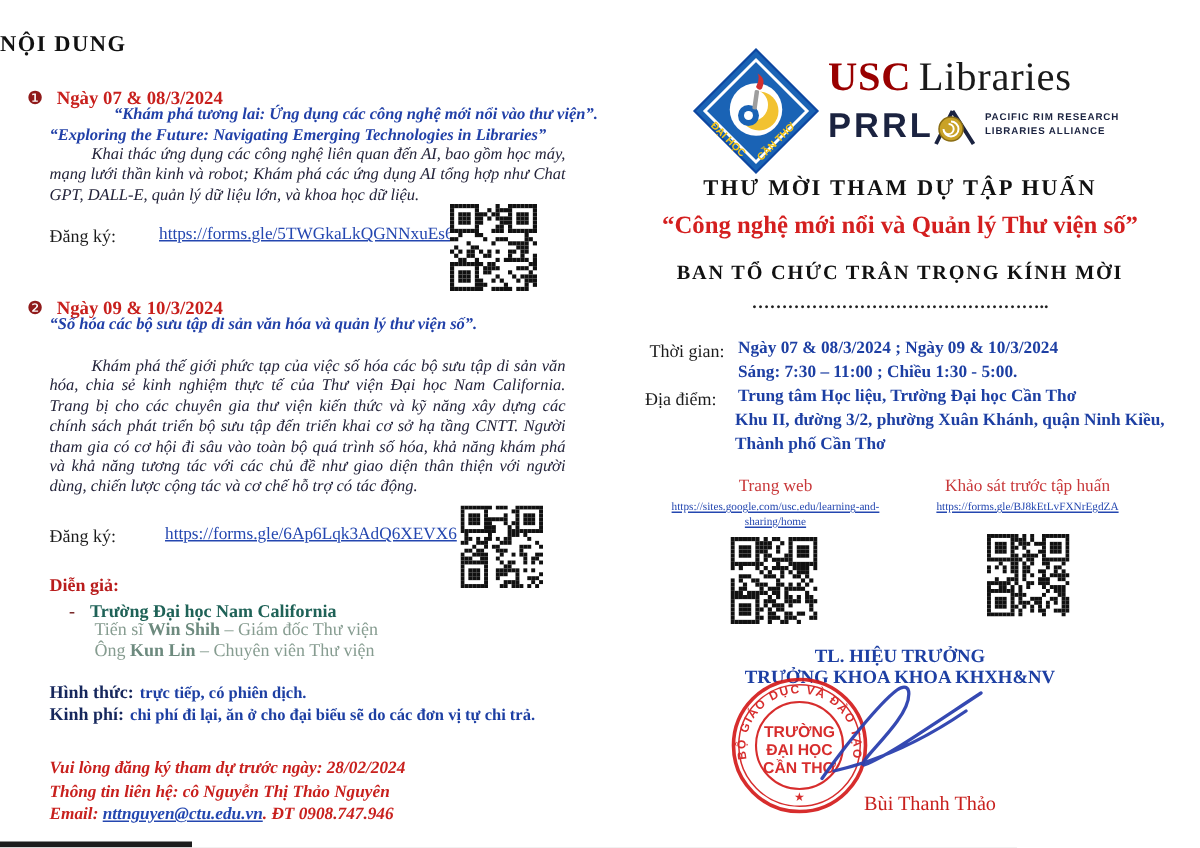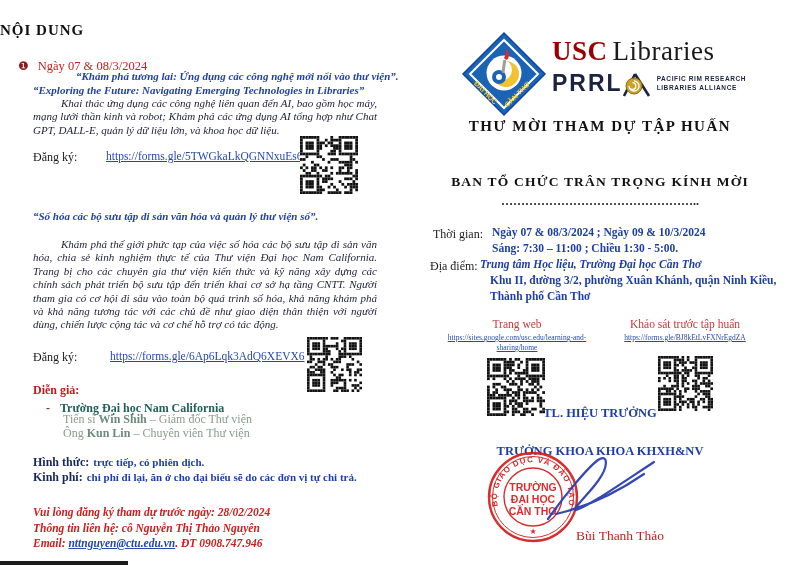--- a/index.html
+++ b/index.html
@@ -3,21 +3,21 @@
 <meta charset="utf-8">
 <style>
   html,body{margin:0;padding:0;background:#e8e8e8;}
   #page{position:relative;width:800px;height:565px;background:#ffffff;overflow:hidden;
         font-family:"Liberation Serif",serif;color:#222;}
   .abs{position:absolute;}
   .nowrap{white-space:nowrap;}
   
   .doc-title{left:0;top:22px;width:400px;font-size:15px;font-weight:bold;
              letter-spacing:1px;color:#111;}
-  .sec-head{font-size:12.5px;font-weight:normal;color:#c8201d;}
+  .sec-head{font-size:12.5px;font-weight:bold;color:#c8201d;}
   .sec-bullet{color:#8f1a1a;font-family:"DejaVu Sans",sans-serif;font-size:12px;margin-right:9px;}
   .title-vi,.title-en{font-size:11px;font-weight:bold;font-style:italic;color:#2140a8;}
   .body-par{width:344px;font-size:11px;font-style:italic;color:#23233a;text-align:justify;
             text-indent:28px;line-height:13.4px;}
   .reg-label{font-size:12px;color:#1b1b1b;}
   .reg-link{font-size:11.5px;color:#2447b0;text-decoration:underline;}
   .qr{background:#fff;}
   .spk-label{font-size:12px;font-weight:bold;color:#b91c1c;}
   .spk-org{font-size:12px;font-weight:bold;color:#1f6257;}
   .spk-dash{font-size:12px;font-weight:bold;color:#7a2a2a;margin-right:10px;}
@@ -283,20 +283,23 @@
         <rect x="27.61904761904762" y="55.23809523809524" width="2.761904761904762" height="2.761904761904762" fill="#111"></rect>
         <rect x="30.38095238095238" y="55.23809523809524" width="2.761904761904762" height="2.761904761904762" fill="#111"></rect>
         <rect x="33.14285714285714" y="55.23809523809524" width="2.761904761904762" height="2.761904761904762" fill="#111"></rect>
         <rect x="35.904761904761905" y="55.23809523809524" width="2.761904761904762" height="2.761904761904762" fill="#111"></rect>
         <rect x="38.666666666666664" y="55.23809523809524" width="2.761904761904762" height="2.761904761904762" fill="#111"></rect>
         <rect x="44.19047619047619" y="55.23809523809524" width="2.761904761904762" height="2.761904761904762" fill="#111"></rect>
         <rect x="46.95238095238095" y="55.23809523809524" width="2.761904761904762" height="2.761904761904762" fill="#111"></rect>
         <rect x="49.714285714285715" y="55.23809523809524" width="2.761904761904762" height="2.761904761904762" fill="#111"></rect>
       </svg></div>
 
+  <div class="abs nowrap" style="left:18px;top:196px;">
+    <span class="sec-bullet">❷</span><span class="sec-head">Ngày 09 &amp; 10/3/2024</span>
+  </div>
   <div class="abs nowrap title-vi" style="left:33px;top:210px;">“Số hóa các bộ sưu tập di sản văn hóa và quản lý thư viện số”.</div>
   <div class="abs body-par" style="left:33px;top:238px;">Khám phá thế giới phức tạp của việc số hóa các bộ sưu tập di sản văn hóa, chia sẻ kinh nghiệm thực tế của Thư viện Đại học Nam California. Trang bị cho các chuyên gia thư viện kiến thức và kỹ năng xây dựng các chính sách phát triển bộ sưu tập đến triển khai cơ sở hạ tầng CNTT. Người tham gia có cơ hội đi sâu vào toàn bộ quá trình số hóa, khả năng khám phá và khả năng tương tác với các chủ đề như giao diện thân thiện với người dùng, chiến lược cộng tác và cơ chế hỗ trợ có tác động.</div>
   <div class="abs reg-label" style="left:33px;top:350px;">Đăng ký:</div>
   <a class="abs reg-link nowrap" style="left:110px;top:350px;">https://forms.gle/6Ap6Lqk3AdQ6XEVX6</a>
   <div class="abs qr" style="left:307px;top:337px;width:55px;height:55px;"><svg width="55" height="55" viewBox="0 0 55 55">
         <rect x="0" y="0" width="2.619047619047619" height="2.619047619047619" fill="#111"></rect>
         <rect x="2.619047619047619" y="0" width="2.619047619047619" height="2.619047619047619" fill="#111"></rect>
         <rect x="5.238095238095238" y="0" width="2.619047619047619" height="2.619047619047619" fill="#111"></rect>
         <rect x="7.857142857142858" y="0" width="2.619047619047619" height="2.619047619047619" fill="#111"></rect>
         <rect x="10.476190476190476" y="0" width="2.619047619047619" height="2.619047619047619" fill="#111"></rect>
@@ -571,28 +574,29 @@
       <circle cx="13" cy="15" r="8" fill="#c9a227" stroke="#8a6d14" stroke-width="1"></circle>
       <path d="M13 15 m0 -5 a5 5 0 1 1 -5 5 a3.4 3.4 0 1 0 3.4 -3.4" fill="none" stroke="#ffffff" stroke-width="1.3"></path>
     </svg>
     <span class="prrla-text">
       <span style="display:block">PACIFIC RIM RESEARCH</span>
       <span style="display:block">LIBRARIES ALLIANCE</span>
     </span>
   </div>
 
   <div class="abs invite-title nowrap">THƯ MỜI THAM DỰ TẬP HUẤN</div>
+  <div class="abs course-title nowrap">“Công nghệ mới nổi và Quản lý Thư viện số”</div>
   <div class="abs invite-sub nowrap">BAN TỔ CHỨC TRÂN TRỌNG KÍNH MỜI</div>
   <div class="abs dotted">…………………………………………..</div>
 
   <div class="abs r-label" style="left:433px;top:227px;">Thời gian:</div>
   <div class="abs r-value nowrap" style="left:492px;top:226px;">Ngày 07 &amp; 08/3/2024 ; Ngày 09 &amp; 10/3/2024</div>
   <div class="abs r-value nowrap" style="left:492px;top:242px;">Sáng: 7:30 – 11:00 ; Chiều 1:30 - 5:00.</div>
   <div class="abs r-label" style="left:430px;top:259px;">Địa điểm:</div>
-  <div class="abs r-value nowrap" style="left:480px;top:258px;font-style:italic;">Trung tâm Học liệu, Trường Đại học Cần Thơ</div>
+  <div class="abs r-value nowrap" style="left:492px;top:258px;">Trung tâm Học liệu, Trường Đại học Cần Thơ</div>
   <div class="abs r-value nowrap" style="left:490px;top:274px;">Khu II, đường 3/2, phường Xuân Khánh, quận Ninh Kiều,</div>
   <div class="abs r-value nowrap" style="left:490px;top:290px;">Thành phố Cần Thơ</div>
 
   <div class="abs qr-title" style="left:400px;top:318px;width:234px;">Trang web</div>
   <div class="abs qr-link" style="left:400px;top:333px;width:234px;">
     <a style="display:block;color:inherit;">https://sites.google.com/usc.edu/learning-and-</a>
     <a style="display:block;color:inherit;">sharing/home</a>
   </div>
   <div class="abs qr" style="left:487px;top:358px;width:58px;height:58px;"><svg width="58" height="58" viewBox="0 0 58 58">
         <rect x="0" y="0" width="2.761904761904762" height="2.761904761904762" fill="#111"></rect>
@@ -1081,21 +1085,21 @@
         <rect x="5.238095238095238" y="52.38095238095238" width="2.619047619047619" height="2.619047619047619" fill="#111"></rect>
         <rect x="7.857142857142858" y="52.38095238095238" width="2.619047619047619" height="2.619047619047619" fill="#111"></rect>
         <rect x="10.476190476190476" y="52.38095238095238" width="2.619047619047619" height="2.619047619047619" fill="#111"></rect>
         <rect x="13.095238095238095" y="52.38095238095238" width="2.619047619047619" height="2.619047619047619" fill="#111"></rect>
         <rect x="15.714285714285715" y="52.38095238095238" width="2.619047619047619" height="2.619047619047619" fill="#111"></rect>
         <rect x="20.952380952380953" y="52.38095238095238" width="2.619047619047619" height="2.619047619047619" fill="#111"></rect>
         <rect x="36.666666666666664" y="52.38095238095238" width="2.619047619047619" height="2.619047619047619" fill="#111"></rect>
         <rect x="49.76190476190476" y="52.38095238095238" width="2.619047619047619" height="2.619047619047619" fill="#111"></rect>
       </svg></div>
 
-  <div class="abs signoff nowrap" style="top:406px;">TL. HIỆU TRƯỞNG</div>
+  <div class="abs signoff nowrap" style="top:430px;">TL. HIỆU TRƯỞNG</div>
   <div class="abs signoff nowrap" style="top:444px;">TRƯỞNG KHOA KHOA KHXH&amp;NV</div>
 
   <svg class="abs" style="left:486px;top:450px;opacity:.92;" width="94" height="94" viewBox="0 0 94 94">
     <circle cx="47" cy="47" r="44" fill="none" stroke="#d41c1c" stroke-width="2.4"></circle>
     <circle cx="47" cy="47" r="40.5" fill="none" stroke="#d41c1c" stroke-width="1"></circle>
     <circle cx="47" cy="47" r="29" fill="none" stroke="#d41c1c" stroke-width="1.4"></circle>
     <defs>
         <path id="stampArc" d="M13 60 A36 36 0 1 1 81 60" fill="none"></path>
       </defs>
     <text font-family="Liberation Sans, sans-serif" font-size="8" font-weight="bold" fill="#d41c1c" letter-spacing="1">

